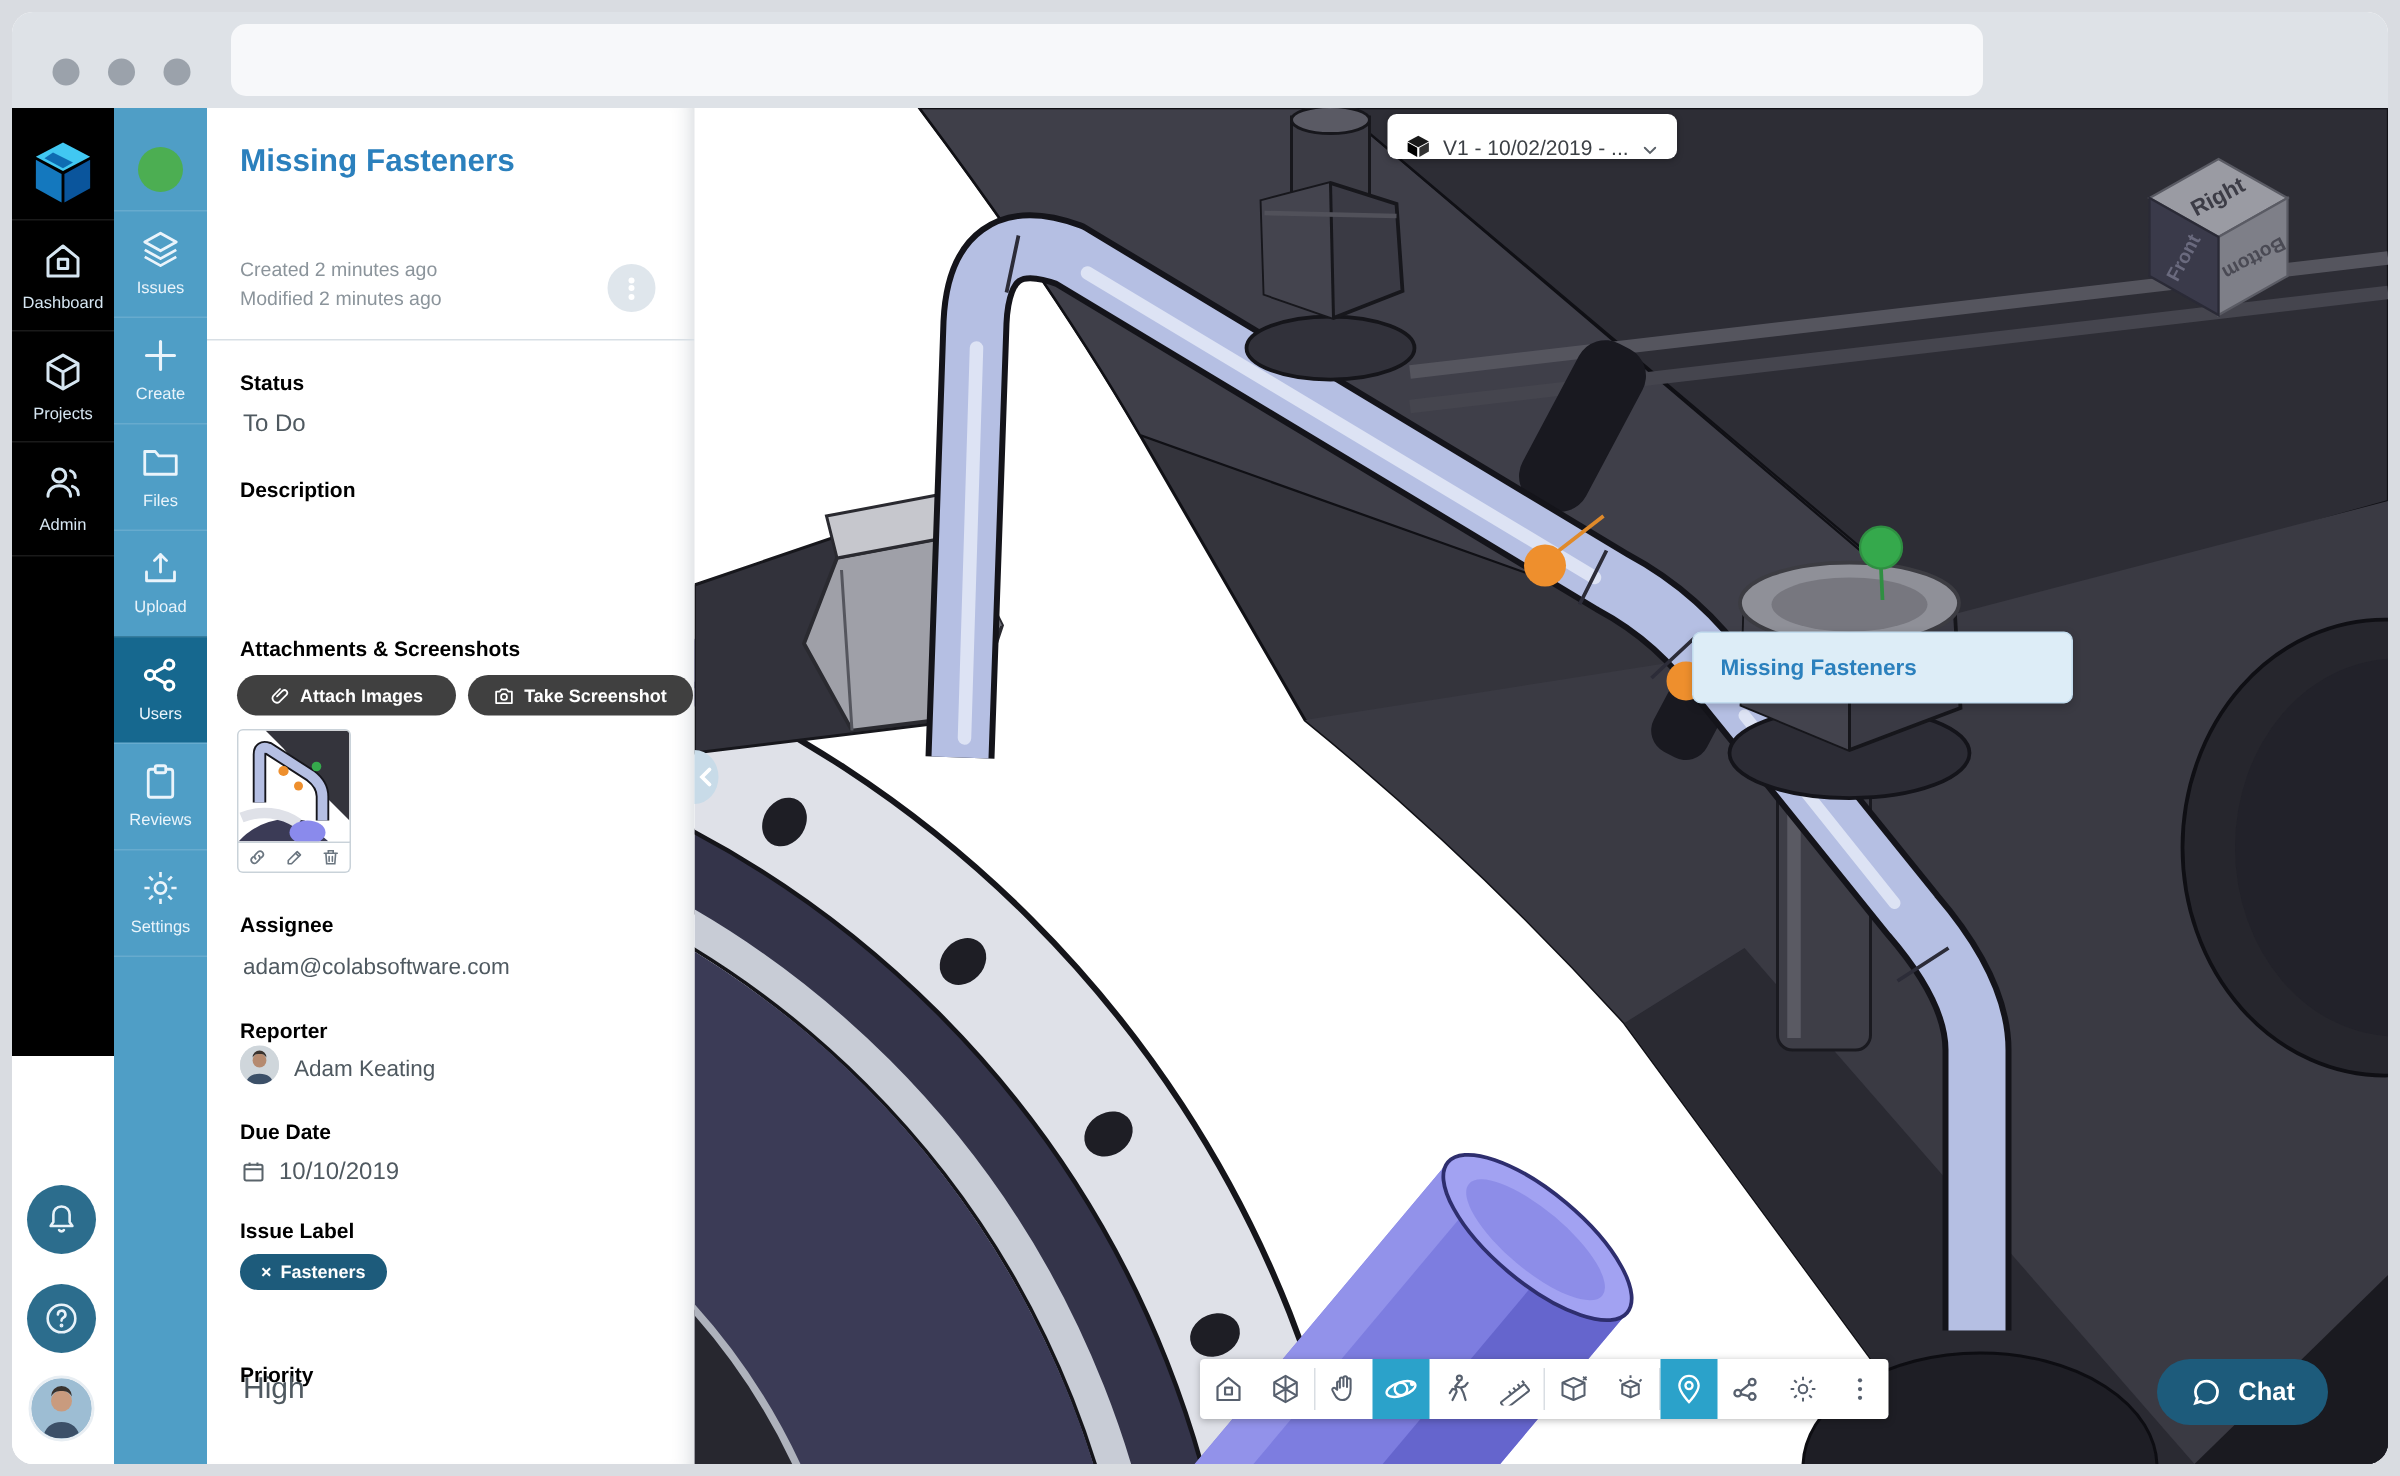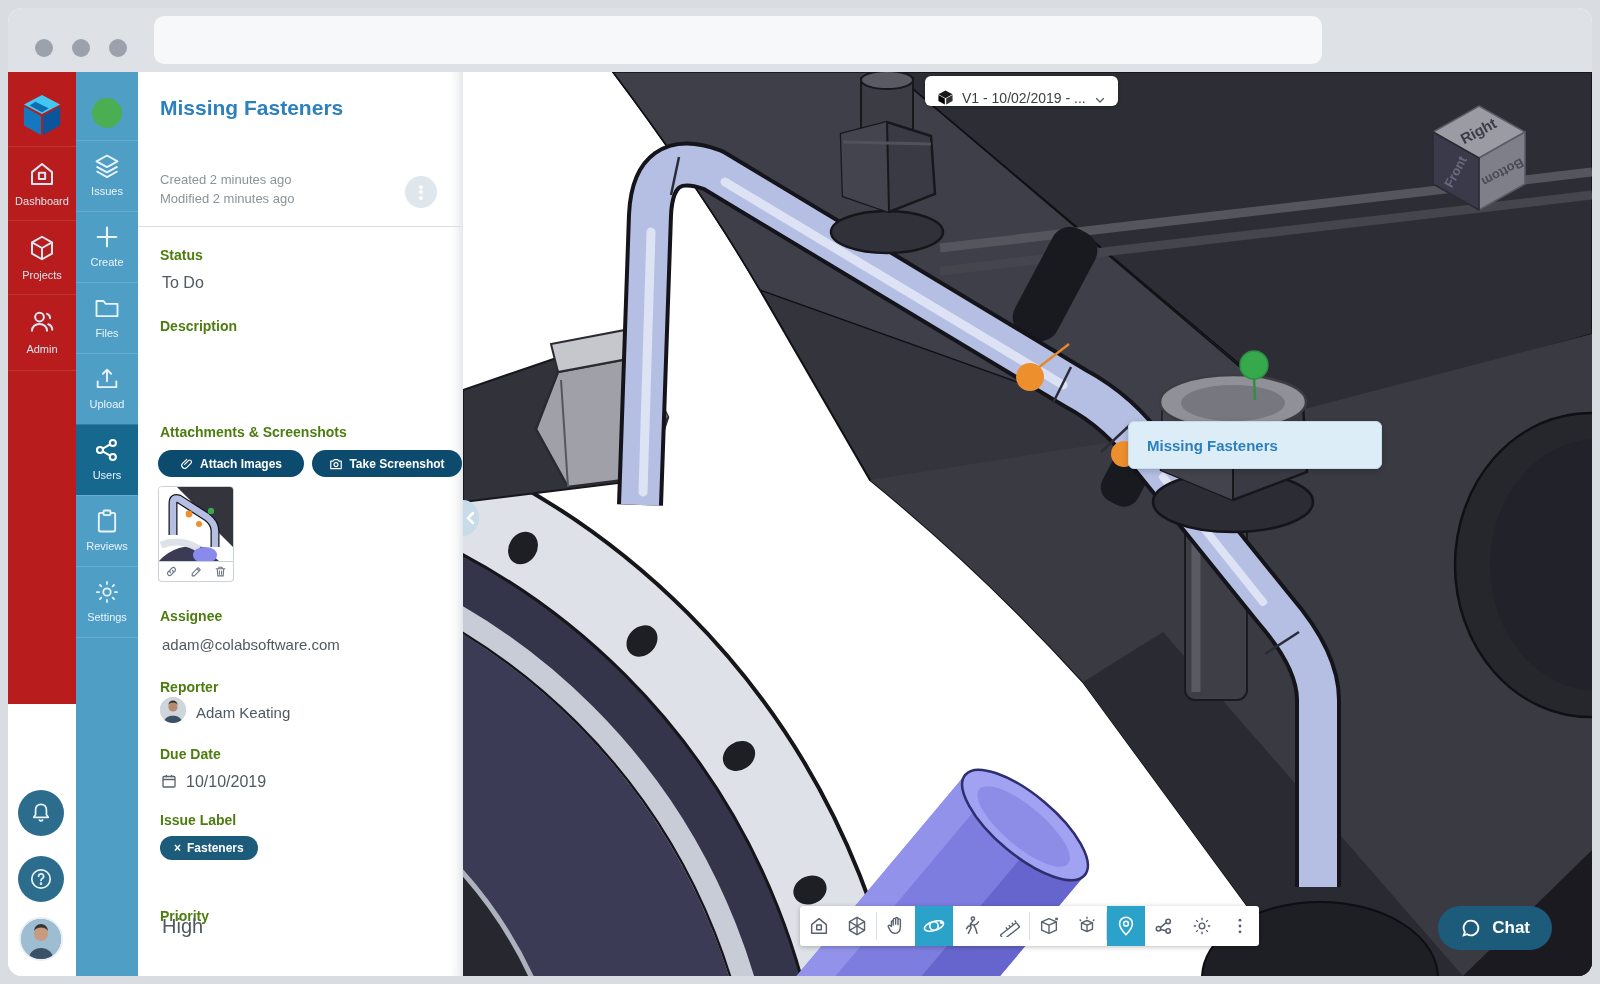--- a/index.html
+++ b/index.html
@@ -8,21 +8,21 @@
 
   
   .chrome { position:absolute; left:0; top:0; width:100%; height:64px; background:#dee2e7; }
   .dot { position:absolute; top:31px; width:18px; height:18px; border-radius:50%; background:#9ba2ab; }
   .urlbar { position:absolute; left:146px; top:8px; width:1168px; height:48px; border-radius:10px; background:#f7f8fa; }
 
   
   .app { position:absolute; left:0; top:64px; width:1584px; height:904px; background:#fff; }
 
   
-  .nav1 { position:absolute; left:0; top:0; width:68px; height:632px; background:#b91c1c; }
+  .nav1 { position:absolute; left:0; top:0; width:68px; height:632px; background:#000000; }
   .nav1 .logo { position:absolute; left:14px; top:22px; }
   .nav1-item { position:absolute; left:0; width:68px; height:74px; text-align:center; color:#d6e6f2; cursor:pointer; border-top:1px solid rgba(255,255,255,.10); }
   .nav1-item svg { margin-top:12px; }
   .nav1-item .lbl { display:block; font-size:11px; margin-top:2px; }
   .roundbtn { position:absolute; left:10px; width:46px; height:46px; border-radius:50%; background:#2c6d8d; display:flex; align-items:center; justify-content:center; color:#e8f2f9; }
   .avatar { position:absolute; left:11px; width:44px; height:44px; border-radius:50%; border:2px solid #e8eef3; overflow:hidden; background:#8fb5cd; }
 
   
   .nav2 { position:absolute; left:68px; top:0; width:62px; height:904px; background:#4f9ec6; }
   .nav2-item { position:absolute; left:0; width:62px; height:71px; text-align:center; color:#eaf4fb; cursor:pointer; border-top:1px solid rgba(255,255,255,.14); }
@@ -31,24 +31,24 @@
   .nav2-item.active { background:#16688f; }
   .statusdot { position:absolute; left:16px; top:26px; width:30px; height:30px; border-radius:50%; }
 
   
   .panel { position:absolute; left:130px; top:0; width:325px; height:904px; background:#fff; box-shadow:inset -14px 0 14px -14px rgba(40,60,80,.25); }
   .panel h1 { position:absolute; left:22px; top:24px; font-size:21px; color:#2b80bd; font-weight:bold; }
   .meta { position:absolute; left:22px; top:98px; font-size:13px; color:#8b949b; line-height:19px; }
   .kebab { position:absolute; right:26px; top:104px; width:32px; height:32px; border-radius:50%; background:#dfe6ec; display:flex; align-items:center; justify-content:center; }
   .kebab i { width:4px; height:4px; border-radius:50%; background:#fff; display:block; margin:1.5px 0; }
   .divider { position:absolute; left:0; top:154px; width:100%; height:1px; background:#d8dfe5; }
-  .sec-h { position:absolute; left:22px; font-size:14px; font-weight:bold; color:#4d7c0f; }
+  .sec-h { position:absolute; left:22px; font-size:14px; font-weight:bold; color:#000000; }
   .sec-v { position:absolute; left:24px; font-size:15px; color:#4f5960; }
   .desc { position:absolute; left:26px; width:250px; font-size:14px; color:#5a646b; line-height:19px; }
-  .pillbtn { position:absolute; height:27px; border-radius:14px; background:#0c4a6e; color:#fff; font-size:12px; font-weight:bold; display:flex; align-items:center; justify-content:center; gap:6px; cursor:pointer; border:none; font-family:"Liberation Sans",sans-serif; }
+  .pillbtn { position:absolute; height:27px; border-radius:14px; background:#404040; color:#fff; font-size:12px; font-weight:bold; display:flex; align-items:center; justify-content:center; gap:6px; cursor:pointer; border:none; font-family:"Liberation Sans",sans-serif; }
   .thumb { position:absolute; left:20px; top:414px; width:76px; height:76px; border:1px solid #c9d2d9; border-radius:4px 4px 0 0; overflow:hidden; background:#fff; cursor:pointer; }
   .thumb-actions { position:absolute; left:20px; top:490px; width:76px; height:20px; border:1px solid #c9d2d9; border-top:none; border-radius:0 0 4px 4px; display:flex; align-items:center; justify-content:space-between; padding:0 6px; color:#6b7680; }
   .rep-avatar { position:absolute; left:22px; top:625px; width:26px; height:26px; border-radius:50%; background:#d7dde2; overflow:hidden; }
   .tagpill { position:absolute; left:22px; top:764px; height:24px; padding:0 14px; border-radius:12px; background:#1d5b7b; color:#fff; font-size:12px; font-weight:bold; display:flex; align-items:center; gap:6px; cursor:pointer; }
 
   
   .viewer { position:absolute; left:455px; top:0; width:1129px; height:904px; background:#fff; overflow:hidden; }
   .scene { position:absolute; left:0; top:0; }
 
   .version { position:absolute; left:462px; top:4px; height:30px; padding:0 12px; background:#fff; border-radius:6px; box-shadow:0 1px 4px rgba(0,0,0,.28); display:flex; align-items:flex-end; gap:8px; font-size:14px; color:#3c4045; cursor:pointer; }

